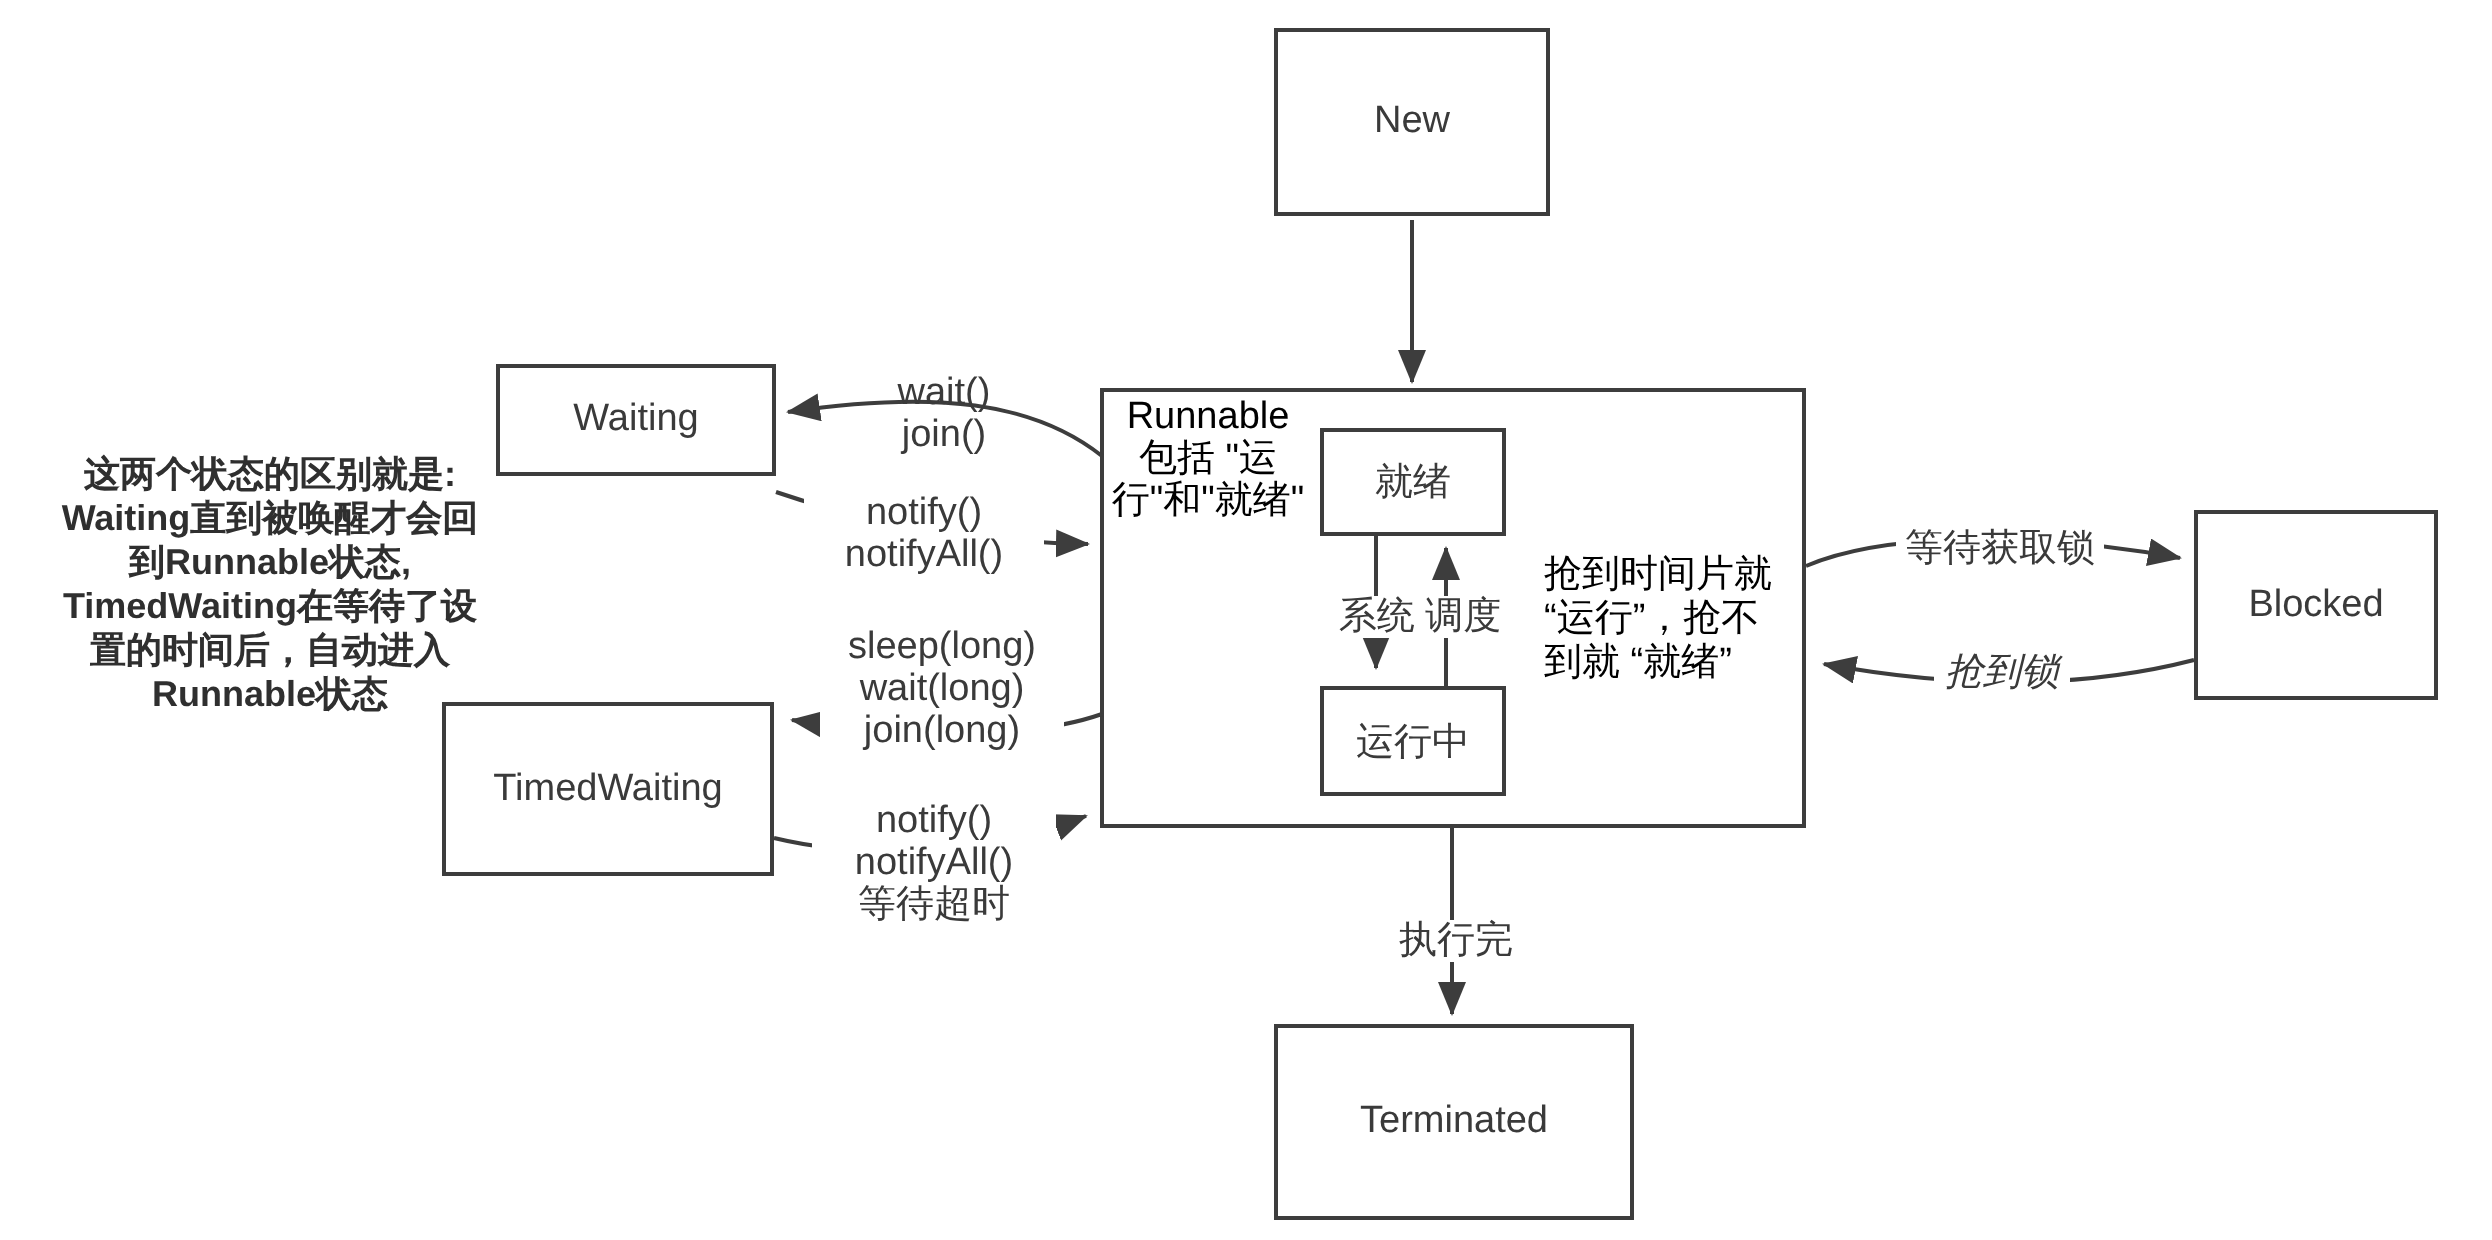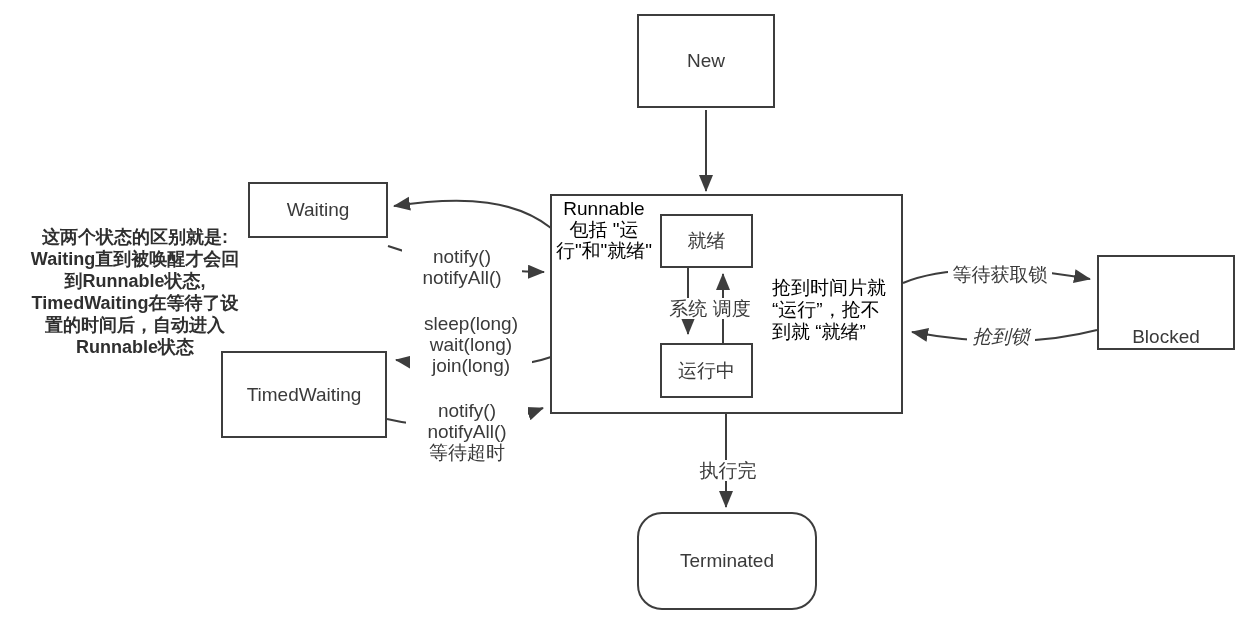--- a/index.html
+++ b/index.html
@@ -39,25 +39,25 @@
   </div>
 
   <div class="box" style="left:248px;top:182px;width:140px;height:56px;">
     <span>Waiting</span>
   </div>
 
   <div class="box" style="left:221px;top:351px;width:166px;height:87px;">
     <span>TimedWaiting</span>
   </div>
 
-  <div class="box" style="left:1097px;top:255px;width:138px;height:95px;align-items:flex-end;">
+  <div class="box" style="left:1097px;top:255px;width:122px;height:95px;">
     <span>Blocked</span>
   </div>
 
-  <div class="box" style="left:637px;top:512px;width:180px;height:98px;border-radius:25px;">
+  <div class="box" style="left:637px;top:512px;width:180px;height:98px;">
     <span>Terminated</span>
   </div>
 
   <div class="box" style="left:550px;top:194px;width:353px;height:220px;"></div>
 
   <div class="note center" style="left:553px;top:198px;width:102px;">Runnable
 包括 "运
 行"和"就绪"</div>
 
   <div class="note" style="left:772px;top:277px;width:128px;line-height:22px;">抢到时间片就
@@ -92,20 +92,22 @@
       <path d="M551,357 C517,369 462,369 396,360" marker-end="url(#arw)"></path>
       <path d="M387,419 C437,431 498,425 543,408" marker-end="url(#arw)"></path>
       <path d="M903,283 C938,268 1008,264 1090,279" marker-end="url(#arw)"></path>
       <path d="M1097,330 C1035,346 972,343 912,332" marker-end="url(#arw)"></path>
       <path d="M726,414 L726,507" marker-end="url(#arw)"></path>
       <path d="M688,268 L688,334" marker-end="url(#arw)"></path>
       <path d="M723,343 L723,274" marker-end="url(#arw)"></path>
     </g>
   </svg>
 
+  <div class="lbl" style="left:422px;top:186px;width:100px;">wait()
+join()</div>
 
   <div class="lbl bg" style="left:402px;top:246px;width:120px;">notify()
 notifyAll()</div>
 
   <div class="lbl bg" style="left:410px;top:313px;width:122px;">sleep(long)
 wait(long)
 join(long)</div>
 
   <div class="lbl bg" style="left:406px;top:400px;width:122px;">notify()
 notifyAll()

